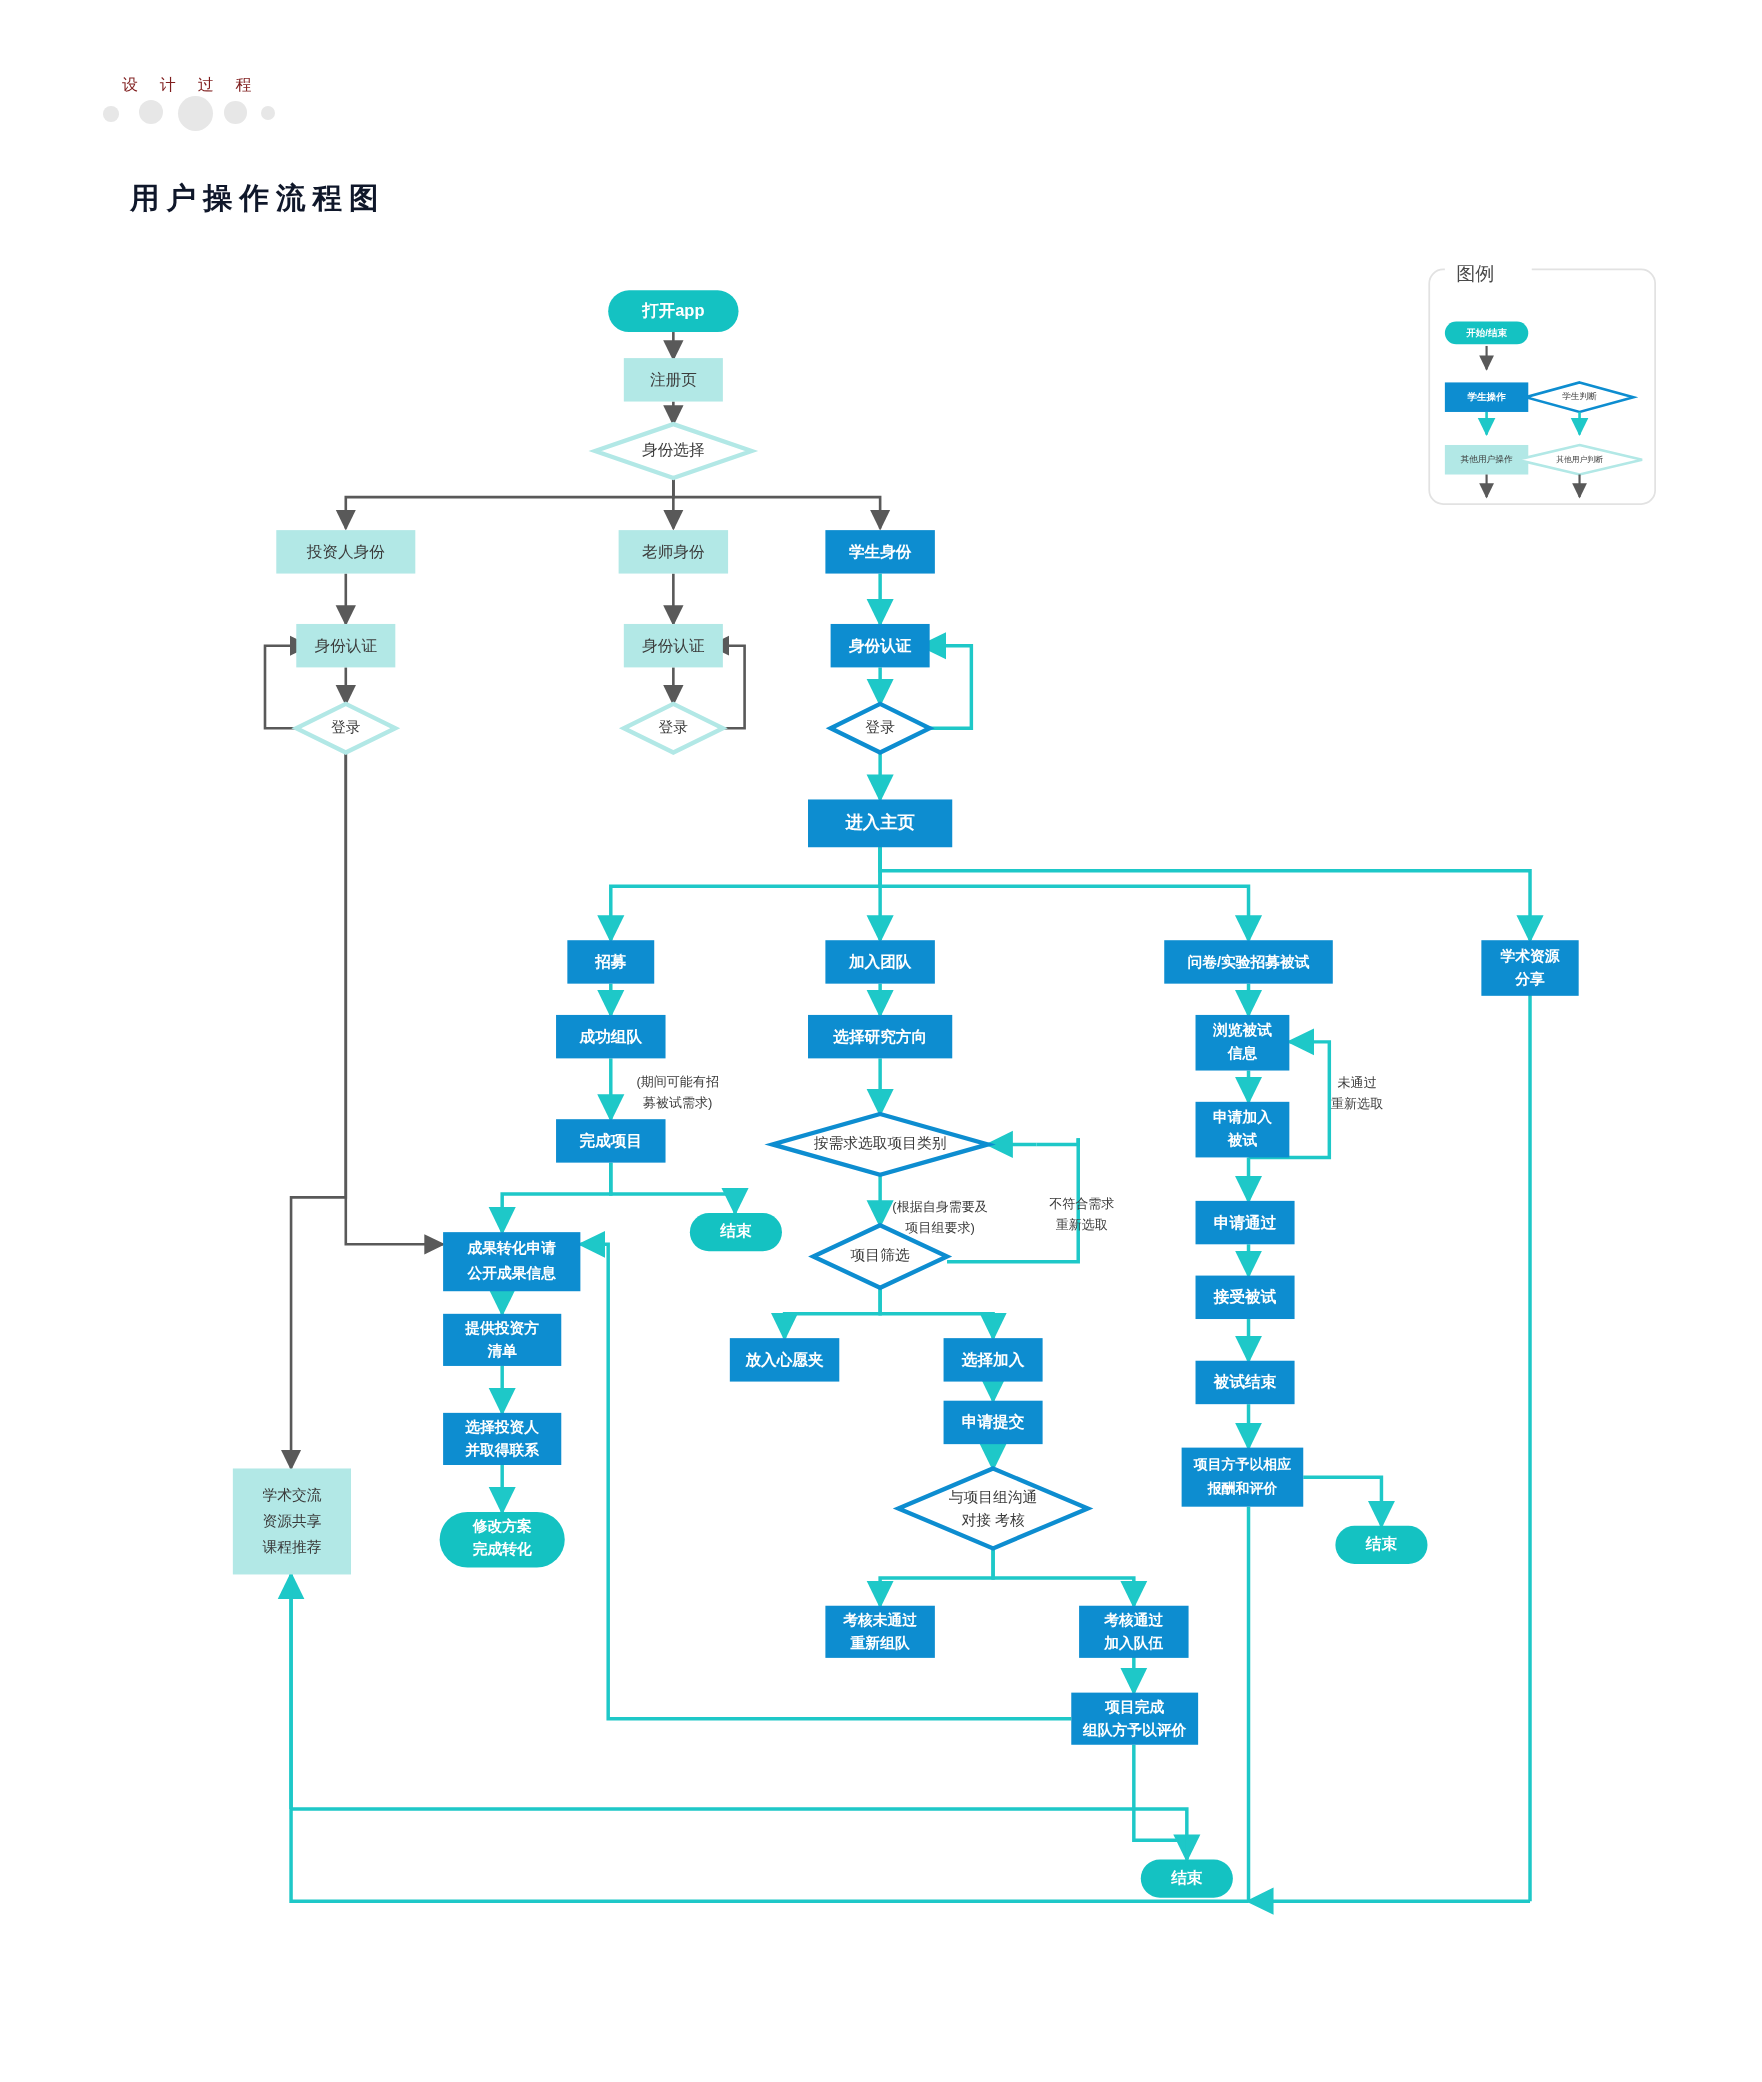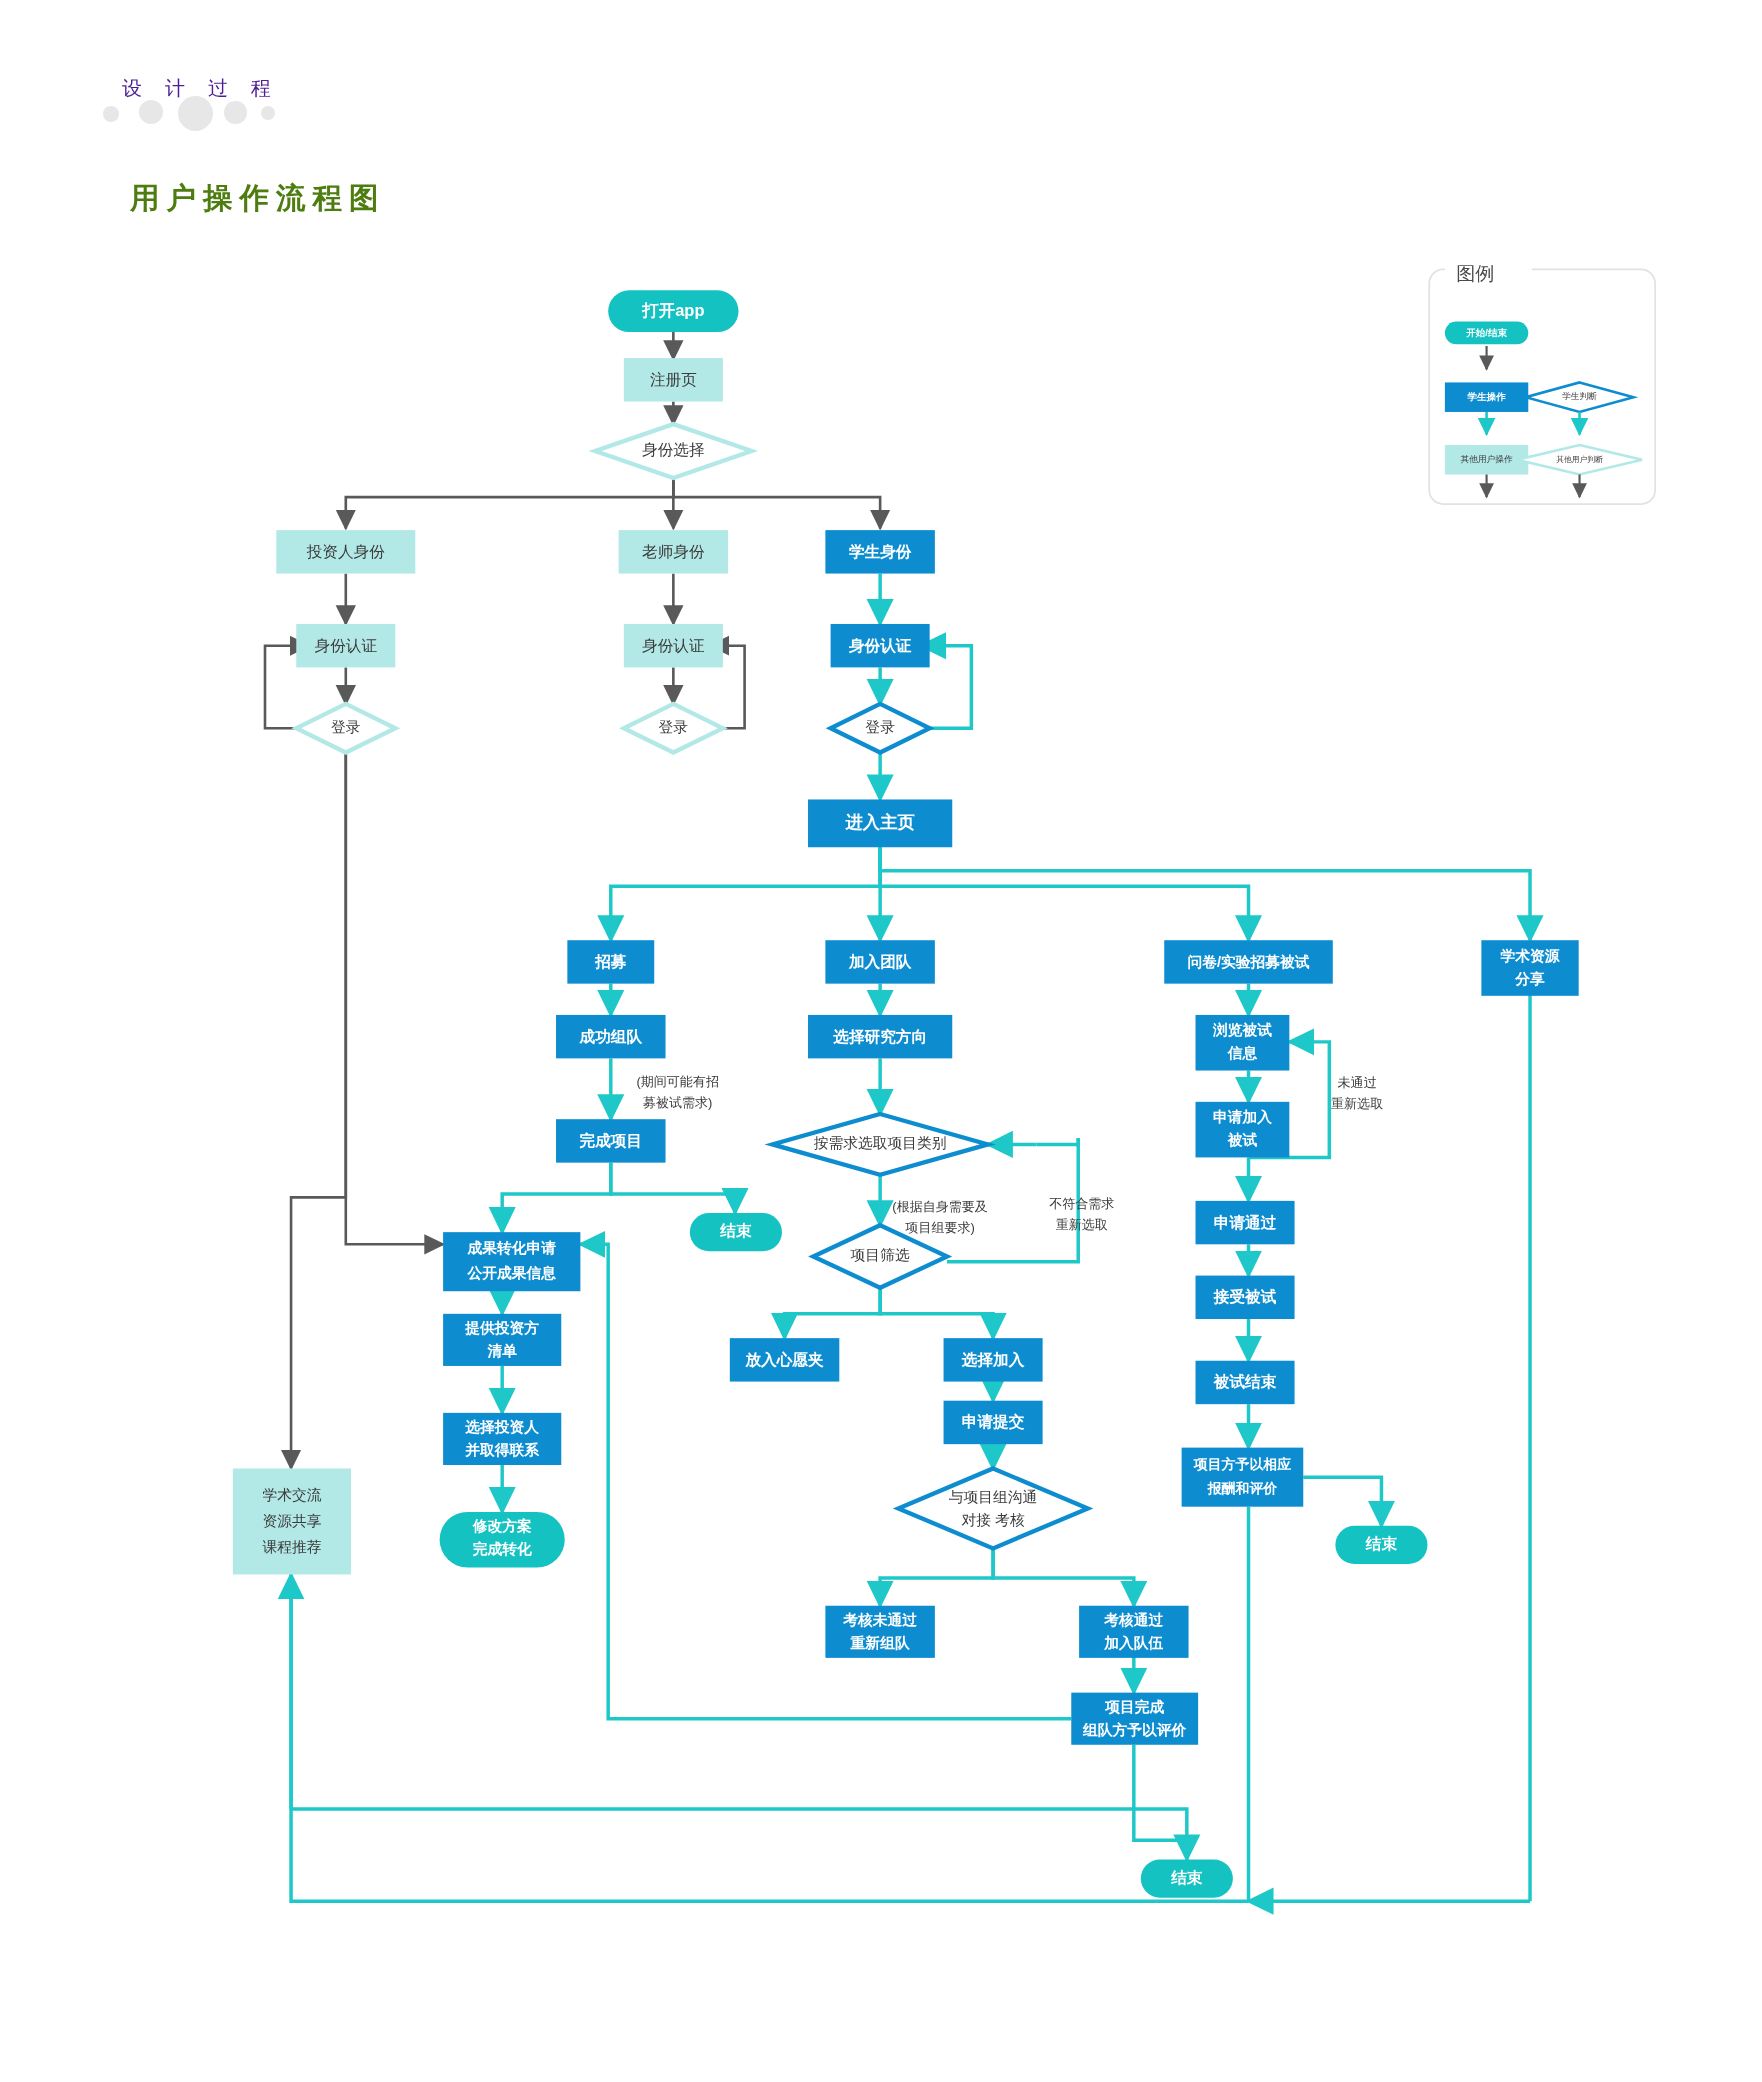--- a/index.html
+++ b/index.html
@@ -2,26 +2,26 @@
 <html style="font-size:14px"><head>
 <meta charset="utf-8">
 <style>
   html,body{margin:0;padding:0;background:#ffffff;}
   body{font-family:"Liberation Sans","DejaVu Sans",sans-serif;}
   #page{position:relative;width:1762px;height:2082px;background:#fff;overflow:hidden;}
 
   
   #section-label{
     position:absolute; left:122px; top:75px;
-    font-size:20px; letter-spacing:8.7px; color:#4c1d95; white-space:nowrap;
+    font-size:16px; letter-spacing:8.7px; color:#7f1d1d; white-space:nowrap;
   }
   .deco-dot{position:absolute;border-radius:50%;background:#e7e7e7;}
   #page-title{
     position:absolute; left:130px; top:179px;
-    font-size:29.5px; font-weight:bold; letter-spacing:7px; color:#4d7c0f;
+    font-size:29.5px; font-weight:bold; letter-spacing:7px; color:#0f172a;
     white-space:nowrap;
   }
 
   
   #chart{position:absolute;left:0;top:0;width:1762px;height:2082px;}
 
   .node-text{font-family:"Liberation Sans","DejaVu Sans",sans-serif;text-anchor:middle;dominant-baseline:middle;}
   .t-white{fill:#ffffff;font-weight:bold;}
   .t-dark{fill:#3b3b3b;}
   .t-note{fill:#3b3b3b;font-size:15px;}

